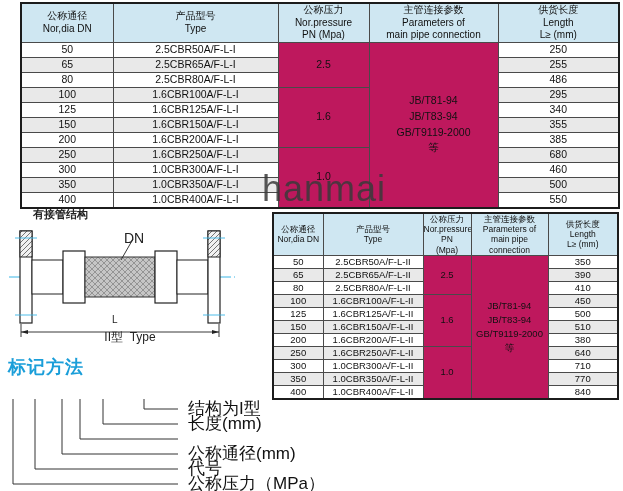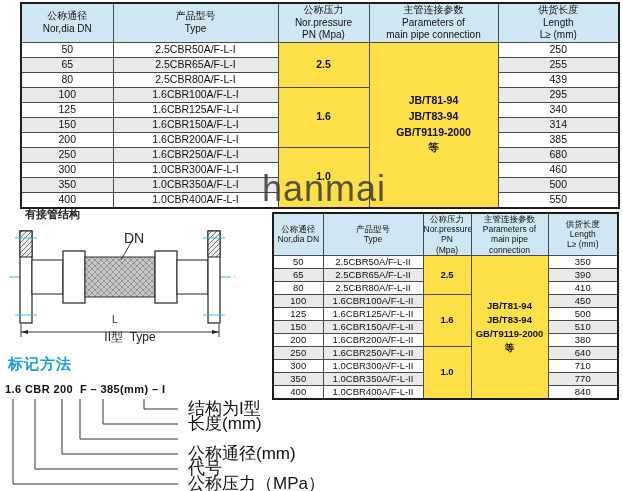--- a/index.html
+++ b/index.html
@@ -8,48 +8,48 @@
   .page{position:absolute;inset:0;overflow:hidden;padding-left:8px;}
 
   
   table{border-collapse:collapse;position:absolute;table-layout:fixed;
         border:2px solid #1c1c1c;background:#fff;}
   th,td{border:1px solid #4a4a4a;text-align:center;vertical-align:middle;
         padding:0;overflow:hidden;}
   th{background:#cfe7f2;font-weight:normal;white-space:pre-line;}
   td{white-space:pre-line;line-height:1.05;}
   tbody tr:nth-child(even){background:#e9e9e9;}
-  td.merged{background:#fde047;line-height:1.5;font-weight:bold;}
+  td.merged{background:#be185d;line-height:1.5;}
 
   #t1{left:20px;top:2px;width:598px;}
   #t1 th{height:36px;font-size:10px;line-height:1.25;}
   #t1 td{height:14px;font-size:10.5px;}
 
   #t2{left:272px;top:212px;width:345px;}
   #t2 th{height:28px;font-size:8.5px;line-height:1.2;}
   #t2 td{height:12px;font-size:9.5px;}
   #t2 td.merged{line-height:1.45;}
 
   
   .watermark{position:absolute;left:262px;top:171px;font-size:36px;
      font-weight:400;color:rgba(58,58,58,.85);letter-spacing:1px;
      line-height:1;z-index:6;}
 
   
   .diagram{position:absolute;left:0;top:205px;width:270px;height:145px;}
-  .diagram-label{position:absolute;left:25px;top:2px;font-size:11px;
+  .diagram-label{position:absolute;left:33px;top:2px;font-size:11px;
      font-weight:600;color:#222;}
   .hose-svg{position:absolute;left:5px;top:13px;}
   .dn-label{position:absolute;left:124px;top:25px;font-size:14px;color:#222;}
   .l-label{position:absolute;left:112px;top:109px;font-size:10px;color:#222;}
   .type-caption{position:absolute;left:70px;top:124px;width:120px;
      text-align:center;font-size:12px;color:#222;white-space:pre;}
 
   
-  .marking-heading{position:absolute;left:8px;top:355px;font-size:15px;
+  .marking-heading{position:absolute;left:8px;top:355px;font-size:18px;
      font-weight:bold;color:#1a9ed9;letter-spacing:1px;}
   .marking-code{position:absolute;left:5px;top:383px;font-size:11px;
      font-weight:600;color:#111;letter-spacing:.4px;white-space:pre;}
   .callout-svg{position:absolute;left:0;top:396px;}
   .callout-label{position:absolute;left:188px;height:13px;line-height:13px;
      font-size:17px;color:#111;white-space:pre;}
   .co0{top:402px}.co1{top:417px}.co2{top:432px}
   .co3{top:447px}.co4{top:462px}.co5{top:477px}
 </style>
 </head>
@@ -94,37 +94,37 @@
           <td>250</td>
         </tr>
         <tr>
           <td>65</td>
           <td>2.5CBR65A/F-L-I</td>
           <td>255</td>
         </tr>
         <tr>
           <td>80</td>
           <td>2.5CBR80A/F-L-I</td>
-          <td>439</td>
+          <td>486</td>
         </tr>
         <tr>
           <td>100</td>
           <td>1.6CBR100A/F-L-I</td>
           <td rowspan="4" class="merged">1.6</td>
           <td>295</td>
         </tr>
         <tr>
           <td>125</td>
           <td>1.6CBR125A/F-L-I</td>
           <td>340</td>
         </tr>
         <tr>
           <td>150</td>
           <td>1.6CBR150A/F-L-I</td>
-          <td>314</td>
+          <td>355</td>
         </tr>
         <tr>
           <td>200</td>
           <td>1.6CBR200A/F-L-I</td>
           <td>385</td>
         </tr>
         <tr>
           <td>250</td>
           <td>1.6CBR250A/F-L-I</td>
           <td rowspan="4" class="merged">1.0</td>
@@ -294,21 +294,20 @@
         <polygon points="214,114 207,112 207,116" fill="#222" stroke="none"></polygon>
       </g>
     </svg>
 
     <span class="dn-label">DN</span>
     <span class="l-label">L</span>
     <span class="type-caption">II型  Type</span>
   </div>
 
   <span class="marking-heading">标记方法</span>
-  <span class="marking-code">1.6 CBR 200  F – 385(mm) – I</span>
 
   <svg class="callout-svg" width="480" height="95" viewBox="0 0 480 95">
     <g fill="none" stroke="#333" stroke-width="1">
       <path d="M144,3 V13 H178"></path>
       <path d="M103,3 V28 H178"></path>
       <path d="M80,3  V43 H178"></path>
       <path d="M62,3  V58 H178"></path>
       <path d="M35,3  V73 H178"></path>
       <path d="M13,3  V88 H178"></path>
     </g>

